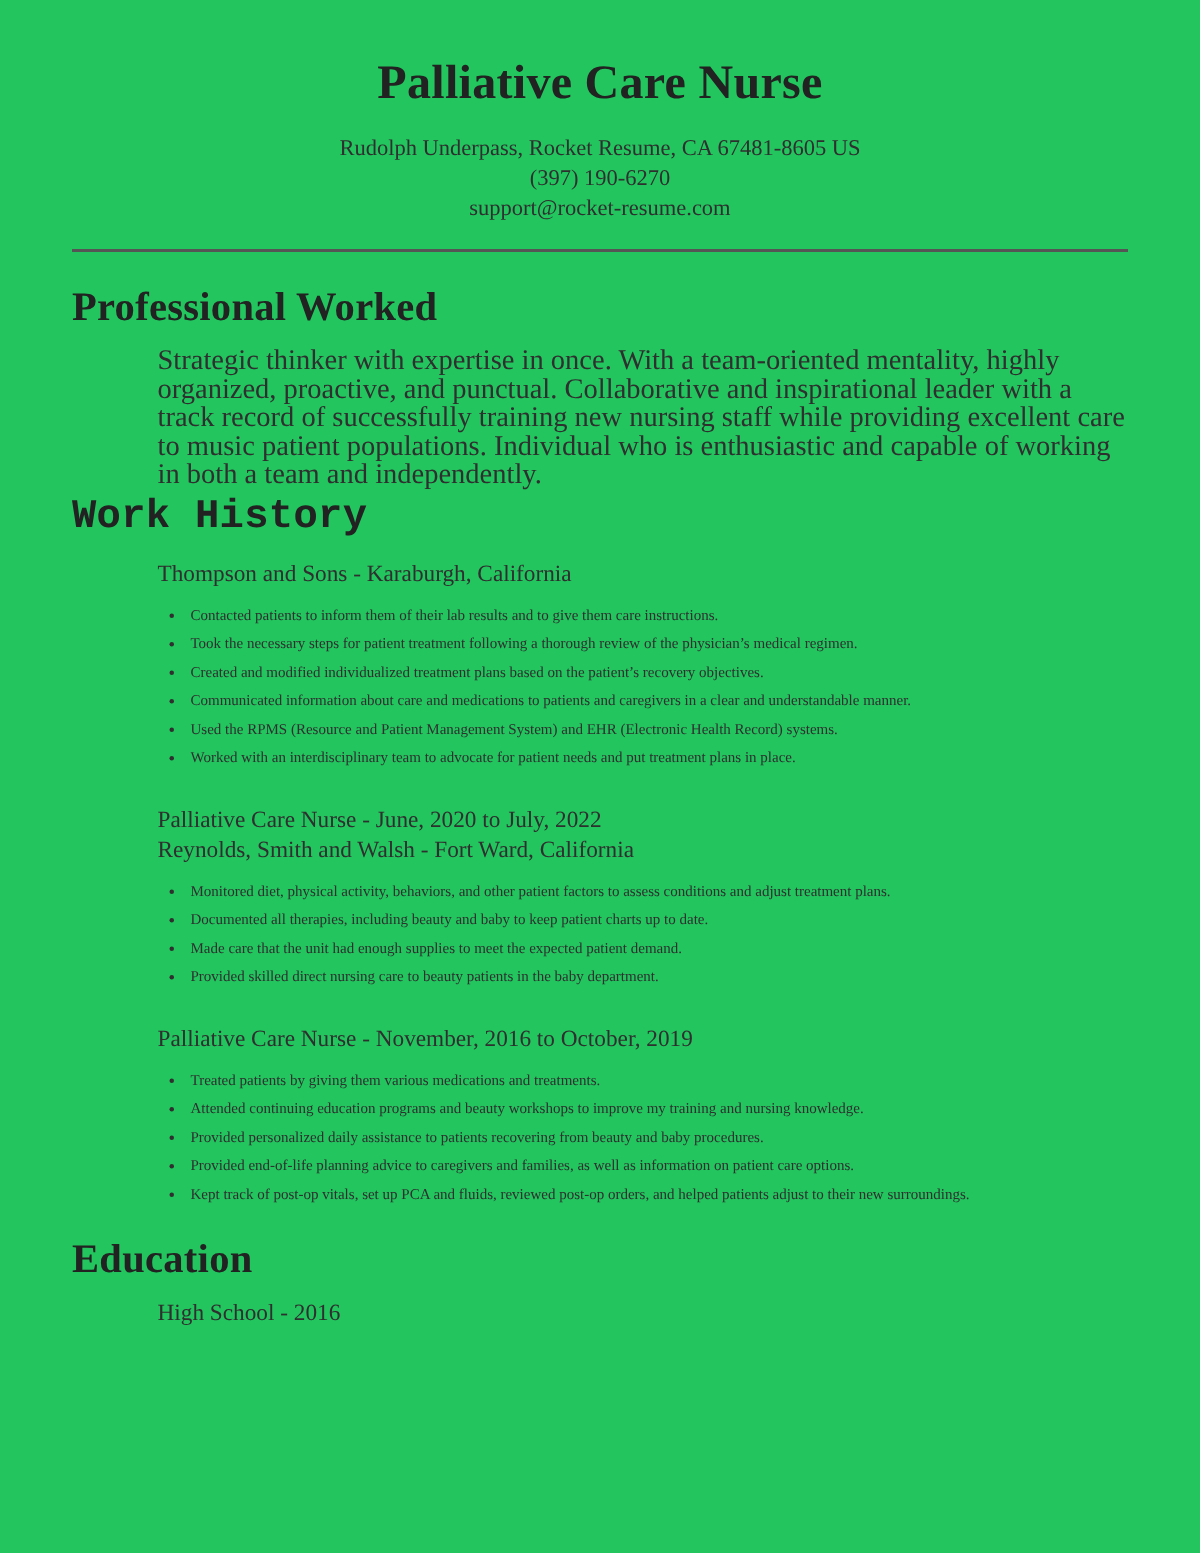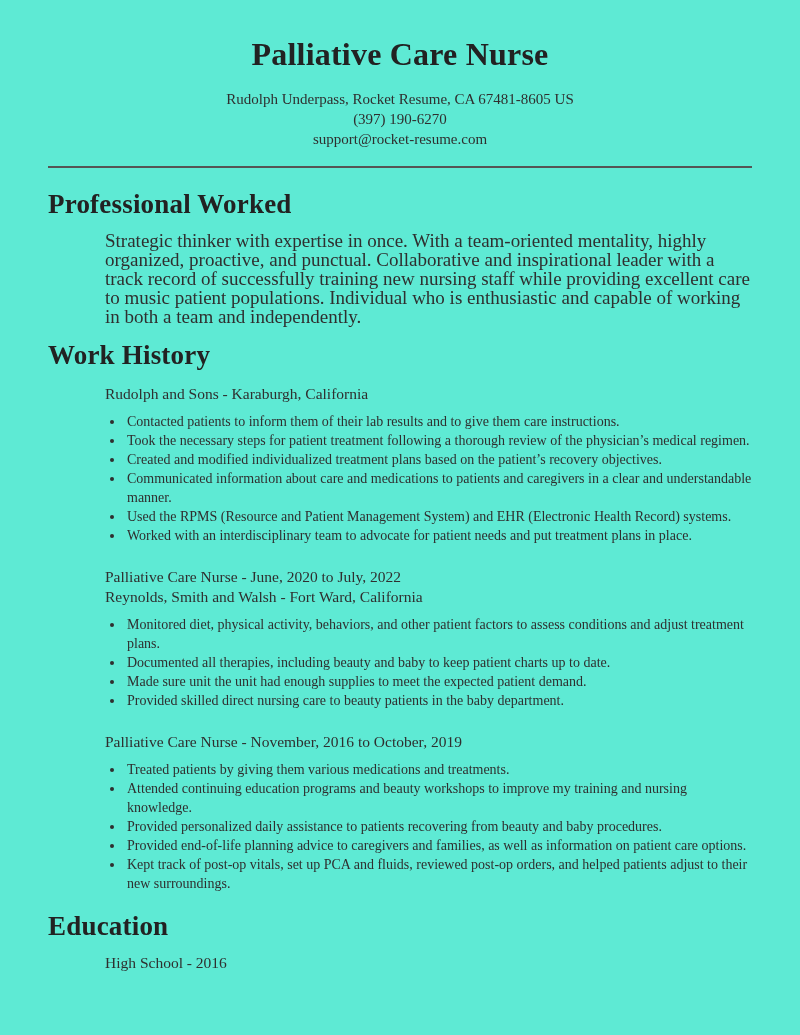--- a/index.html
+++ b/index.html
@@ -2,21 +2,21 @@
 <html><head>
 <meta charset="utf-8">
 <style>
   html,body{margin:0;padding:0;background:#ffffff;}
   .page{
     position:relative;
     width:800px;height:1035px;
     overflow:hidden;
     box-sizing:border-box;
     padding:36px 48px 0 48px;
-    background:#5eead4;
+    background:#22c55e;
     font-family:"Liberation Serif","DejaVu Serif",serif;
     color:#2f2f2f;
   }
   
   .resume-header{text-align:center;}
   h1.resume-title{
     font-size:32px;
     font-weight:600;
     margin:0 0 16px 0;
     color:#222222;
@@ -35,32 +35,32 @@
     margin:0;
     color:#222222;
     letter-spacing:.2px;
   }
   .sec-summary h2{margin-top:21px;}
   .summary-text{
     margin:11px 2px 0 57px;
     font-size:19px;
     line-height:19px;
   }
-  .sec-work h2{margin-top:14px;}
+  .sec-work h2{margin-top:4px;font-family:Liberation Mono, monospace;}
   .job{margin-left:57px;}
   .job-first{margin-top:13px;}
   .job-next{margin-top:22px;}
   .job-title,.job-company{font-size:15.5px;line-height:20px;}
   ul.bullets{
     margin:8px 0 0 0;
     padding:0 0 0 20px;
     list-style:disc outside;
   }
   ul.bullets li{
-    font-size:14px;
+    font-size:10px;
     line-height:19px;
     padding-left:2px;
   }
   .sec-education h2{margin-top:18px;}
   .edu-lines{margin:11px 0 0 57px;font-size:15.5px;line-height:20px;}
 </style>
 </head>
 <body>
 
 <div class="page">
@@ -76,38 +76,38 @@
 
   <section class="sec-summary">
     <h2 class="sec-heading">Professional Worked</h2>
     <p class="summary-text">Strategic thinker with expertise in once. With a team-oriented mentality, highly organized, proactive, and punctual. Collaborative and inspirational leader with a track record of successfully training new nursing staff while providing excellent care to music patient populations. Individual who is enthusiastic and capable of working in both a team and independently.</p>
   </section>
 
   <section class="sec-work">
     <h2 class="sec-heading">Work History</h2>
 
     <div class="job job-first">
-      <div class="job-company">Rudolph and Sons - Karaburgh, California</div>
+      <div class="job-company">Thompson and Sons - Karaburgh, California</div>
       <ul class="bullets">
         <li>Contacted patients to inform them of their lab results and to give them care instructions.</li>
         <li>Took the necessary steps for patient treatment following a thorough review of the physician’s medical regimen.</li>
         <li>Created and modified individualized treatment plans based on the patient’s recovery objectives.</li>
         <li>Communicated information about care and medications to patients and caregivers in a clear and understandable manner.</li>
         <li>Used the RPMS (Resource and Patient Management System) and EHR (Electronic Health Record) systems.</li>
         <li>Worked with an interdisciplinary team to advocate for patient needs and put treatment plans in place.</li>
       </ul>
     </div>
 
     <div class="job job-next">
       <div class="job-title">Palliative Care Nurse - June, 2020 to July, 2022</div>
       <div class="job-company">Reynolds, Smith and Walsh - Fort Ward, California</div>
       <ul class="bullets">
         <li>Monitored diet, physical activity, behaviors, and other patient factors to assess conditions and adjust treatment plans.</li>
         <li>Documented all therapies, including beauty and baby to keep patient charts up to date.</li>
-        <li>Made sure unit the unit had enough supplies to meet the expected patient demand.</li>
+        <li>Made care that the unit had enough supplies to meet the expected patient demand.</li>
         <li>Provided skilled direct nursing care to beauty patients in the baby department.</li>
       </ul>
     </div>
 
     <div class="job job-next">
       <div class="job-title">Palliative Care Nurse - November, 2016 to October, 2019</div>
       <ul class="bullets">
         <li>Treated patients by giving them various medications and treatments.</li>
         <li>Attended continuing education programs and beauty workshops to improve my training and nursing knowledge.</li>
         <li>Provided personalized daily assistance to patients recovering from beauty and baby procedures.</li>

